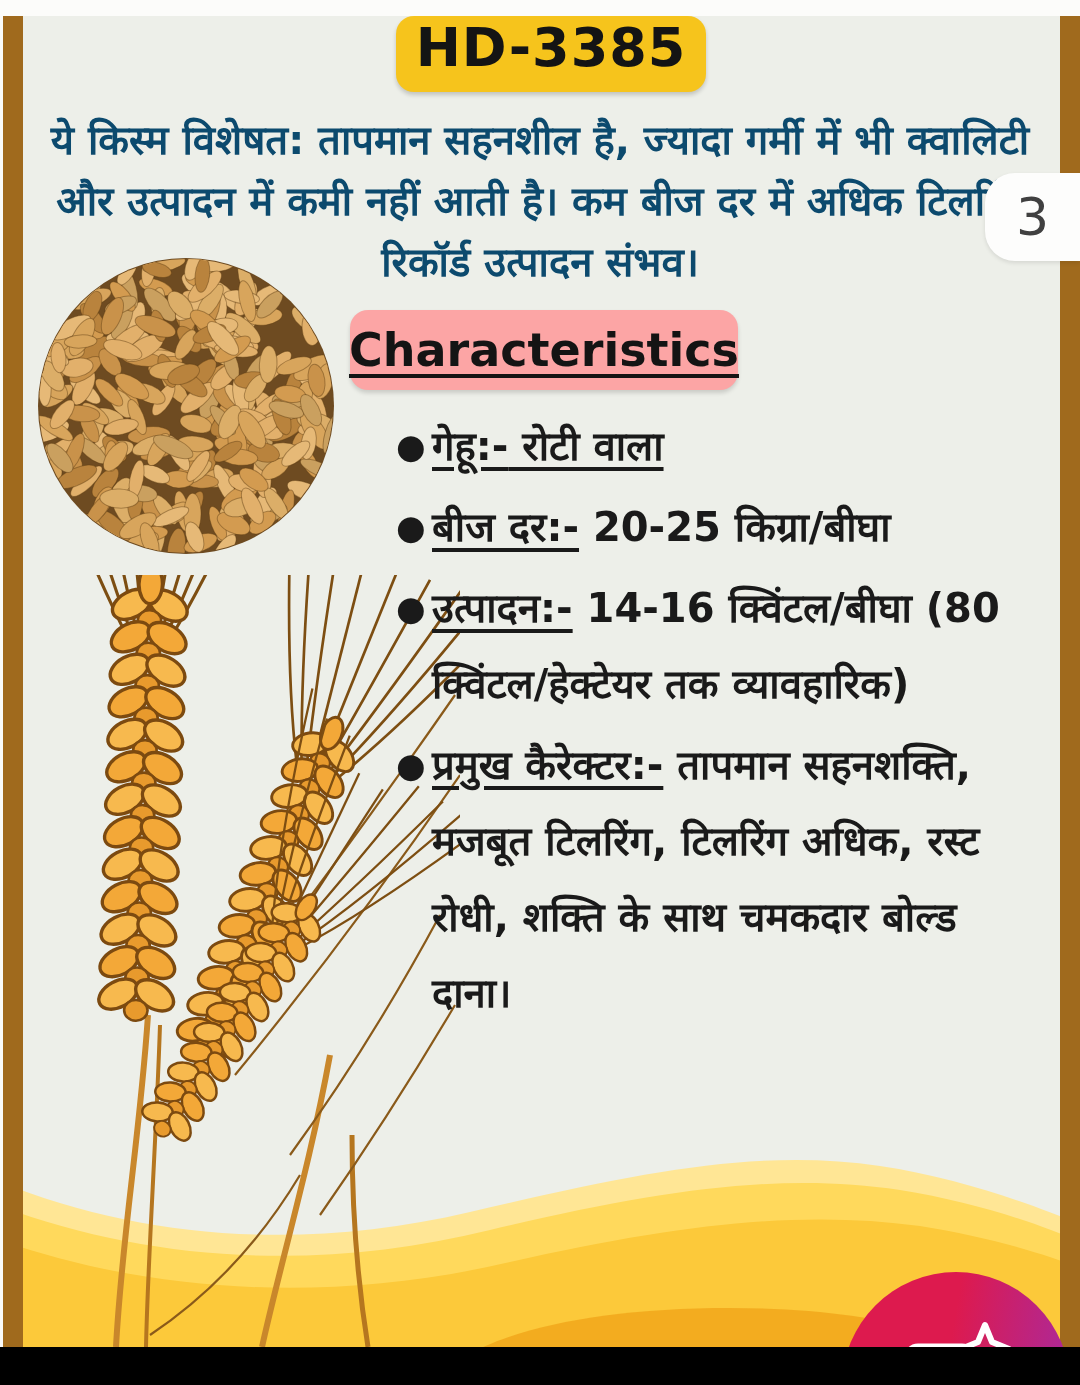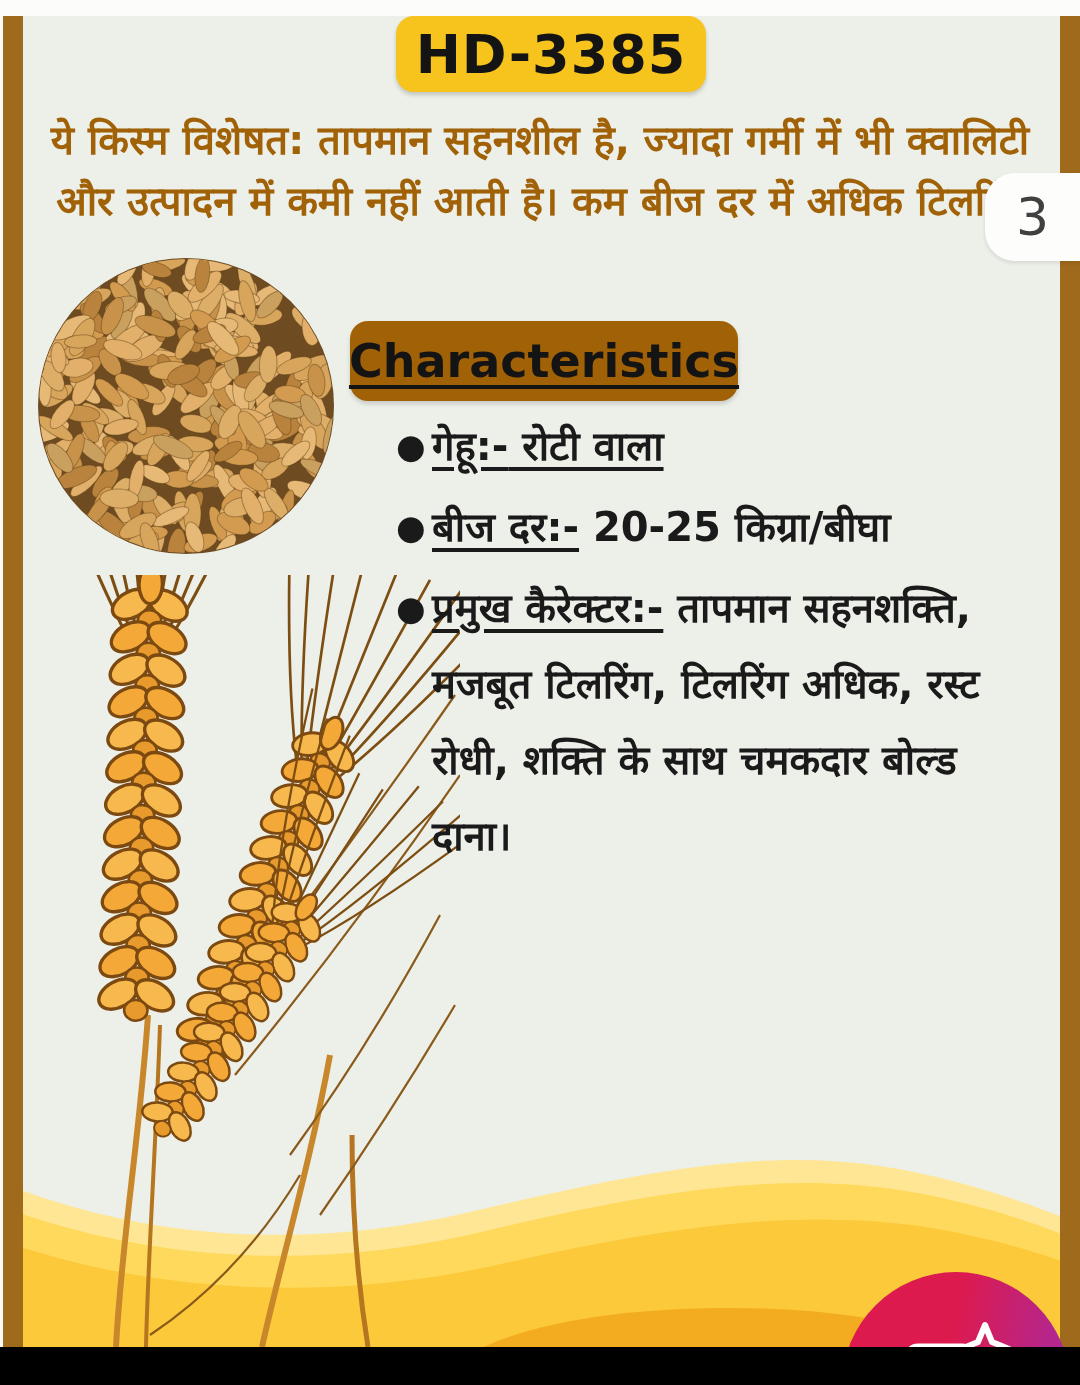--- a/index.html
+++ b/index.html
@@ -12,45 +12,44 @@
   .top-strip{position:absolute;left:0;top:0;width:1080px;height:16px;background:#fcfcfa;z-index:6;}
   .side-bar{position:absolute;top:16px;width:20px;height:1331px;background:#a06a1d;z-index:5;}
   .side-bar.left{left:3px;}
   .side-bar.right{left:1060px;}
   .edge-white{position:absolute;left:0;top:0;width:3px;height:1385px;background:#fbfbf9;z-index:5;}
   .black-bar{position:absolute;left:0;top:1347px;width:1080px;height:38px;background:#000;z-index:9;}
 
   .variety-badge{
     position:absolute;left:396px;top:16px;width:310px;height:76px;z-index:4;
     background:#f6c41c;border-radius:18px;
-    display:flex;align-items:center;justify-content:center;
+    display:flex;justify-content:center;
     font-size:54px;font-weight:800;color:#141414;letter-spacing:1px;
     box-shadow:0 3px 4px rgba(0,0,0,0.18);
   }
   .intro{
     position:absolute;left:25px;top:110px;width:1030px;z-index:4;
-    text-align:center;color:#a16207;font-weight:700;font-size:40px;line-height:61px;
+    text-align:center;color:#0c4a6e;font-weight:700;font-size:40px;line-height:61px;
   }
   .page-number-badge{
     position:absolute;left:985px;top:173px;width:95px;height:88px;z-index:7;
     background:#fdfdfc;border-radius:30px 0 0 30px;
     display:flex;align-items:center;justify-content:center;
     font-size:52px;color:#404040;font-weight:500;
     box-shadow:0 2px 4px rgba(0,0,0,0.10);
   }
   .grains-photo{
     position:absolute;left:38px;top:258px;width:296px;height:296px;z-index:4;
     border-radius:50%;overflow:hidden;background:#6e4b21;
   }
   .section-badge{
     position:absolute;left:350px;top:310px;width:388px;height:80px;z-index:4;
-    background:#a16207;border-radius:18px;
+    background:#fca5a5;border-radius:18px;
     display:flex;align-items:center;justify-content:center;
     box-shadow:0 3px 4px rgba(0,0,0,0.15);
-    margin-top:11px;
   }
   .section-badge span{
     font-size:46px;font-weight:800;color:#141414;
     text-decoration:underline;text-decoration-thickness:4px;text-underline-offset:8px;
   }
   .char-list{
     position:absolute;left:396px;top:408px;width:652px;z-index:4;
     margin:0;padding:0;list-style:none;
     color:#1a1a1a;font-size:40px;line-height:76px;font-weight:600;
   }
@@ -247,20 +246,21 @@
   <div class="side-bar right"></div>
   <div class="top-strip"></div>
 
   <div class="variety-badge">
     <span>HD-3385</span>
   </div>
 
   <div class="intro">
     <div>ये किस्म विशेषत: तापमान सहनशील है, ज्यादा गर्मी में भी क्वालिटी</div>
     <div>और उत्पादन में कमी नहीं आती है। कम बीज दर में अधिक टिलरिंग</div>
+    <div>रिकॉर्ड उत्पादन संभव।</div>
   </div>
 
   <div class="page-number-badge">
     <span>3</span>
   </div>
 
   <div class="grains-photo">
     <svg id="grains-svg" width="296" height="296" viewBox="0 0 296 296" aria-hidden="true">
         <defs>
           <clipPath id="gclip">
@@ -533,20 +533,21 @@
       </svg>
   </div>
 
   <div class="section-badge">
     <span>Characteristics</span>
   </div>
 
   <ul class="char-list" id="char-list">
       <li><span class="dot">●</span><span class="char-label">गेहू:-</span><span class="char-value underlined"> रोटी वाला</span></li>
       <li><span class="dot">●</span><span class="char-label">बीज दर:-</span><span class="char-value"> 20-25 किग्रा/बीघा</span></li>
+      <li><span class="dot">●</span><span class="char-label">उत्पादन:-</span><span class="char-value"> 14-16 क्विंटल/बीघा (80 क्विंटल/हेक्टेयर तक व्यावहारिक)</span></li>
       <li><span class="dot">●</span><span class="char-label">प्रमुख कैरेक्टर:-</span><span class="char-value"> तापमान सहनशक्ति, मजबूत टिलरिंग, टिलरिंग अधिक, रस्ट रोधी, शक्ति के साथ चमकदार बोल्ड दाना।</span></li>
     </ul>
 
   <button class="video-button" aria-label="video">
     <svg width="118" height="86" viewBox="0 0 118 86">
       <rect x="10" y="26" width="66" height="48" rx="11" fill="none" stroke="#ffffff" stroke-width="7"></rect>
       <path d="M88 4 L95 21 L112 28 L95 35 L88 52 L81 35 L64 28 L81 21 Z" fill="#cf2060" stroke="#ffffff" stroke-width="6" stroke-linejoin="round"></path>
     </svg>
   </button>
 

